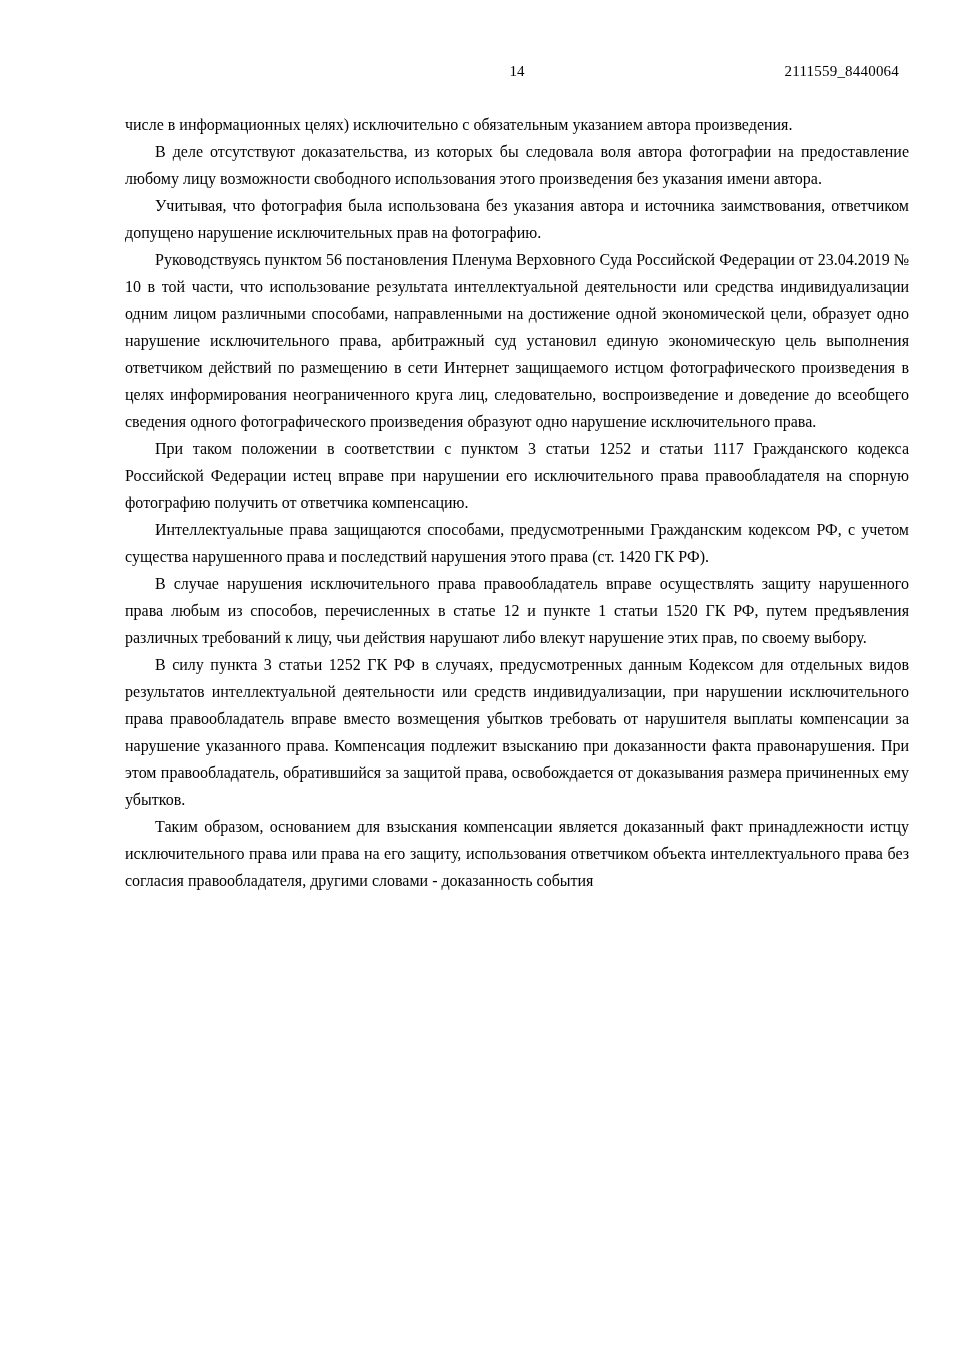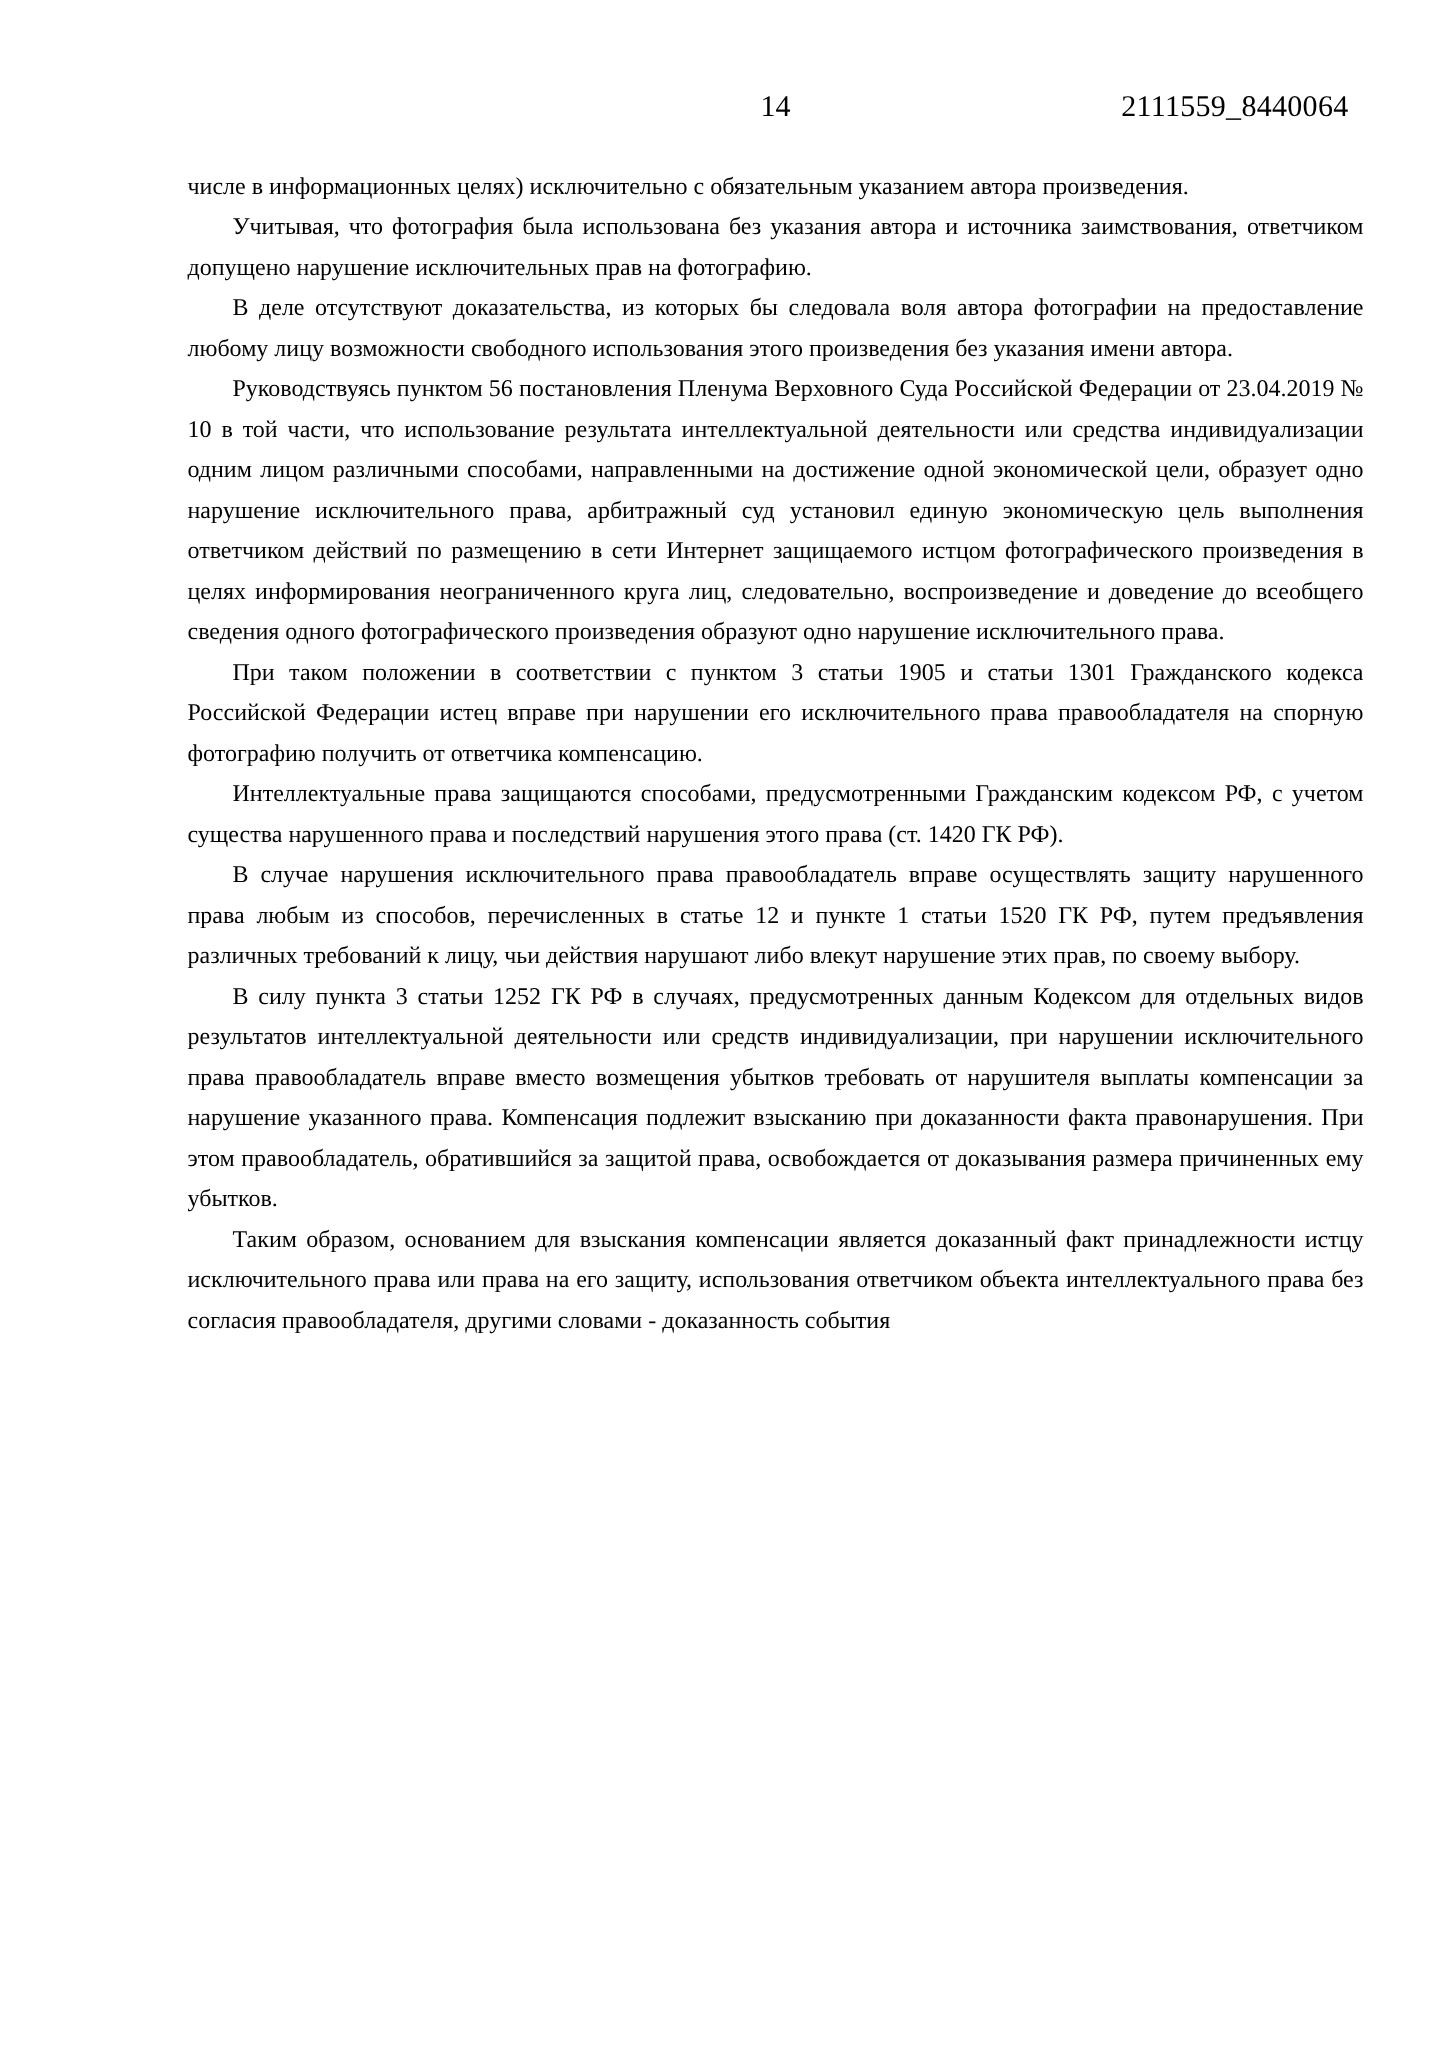--- a/index.html
+++ b/index.html
@@ -19,21 +19,21 @@
     height: 1372px;
     background: #ffffff;
     overflow: hidden;
   }
   .header {
     position: absolute;
     top: 60px;
     left: 125px;
     width: 784px;
     height: 27px;
-    font-size: 20px;
+    font-size: 15px;
     line-height: 22px;
   }
   .page-num {
     position: absolute;
     left: 0;
     top: 0;
     width: 100%;
     text-align: center;
   }
   .doc-id {
@@ -63,22 +63,22 @@
 </head>
 <body>
 
 <div class="page">
   <div class="header">
     <span class="page-num">14</span>
     <span class="doc-id">2111559_8440064</span>
   </div>
   <div class="body-text">
       <p class="para no-indent">числе в информационных целях) исключительно с обязательным указанием автора произведения.</p>
+      <p class="para">В деле отсутствуют доказательства, из которых бы следовала воля автора фотографии на предоставление любому лицу возможности свободного использования этого произведения без указания имени автора.</p>
       <p class="para">Учитывая, что фотография была использована без указания автора и источника заимствования, ответчиком допущено нарушение исключительных прав на фотографию.</p>
-      <p class="para">В деле отсутствуют доказательства, из которых бы следовала воля автора фотографии на предоставление любому лицу возможности свободного использования этого произведения без указания имени автора.</p>
       <p class="para">Руководствуясь пунктом 56 постановления Пленума Верховного Суда Российской Федерации от 23.04.2019 № 10 в той части, что использование результата интеллектуальной деятельности или средства индивидуализации одним лицом различными способами, направленными на достижение одной экономической цели, образует одно нарушение исключительного права, арбитражный суд установил единую экономическую цель выполнения ответчиком действий по размещению в сети Интернет защищаемого истцом фотографического произведения в целях информирования неограниченного круга лиц, следовательно, воспроизведение и доведение до всеобщего сведения одного фотографического произведения образуют одно нарушение исключительного права.</p>
-      <p class="para">При таком положении в соответствии с пунктом 3 статьи 1905 и статьи 1301 Гражданского кодекса Российской Федерации истец вправе при нарушении его исключительного права правообладателя на спорную фотографию получить от ответчика компенсацию.</p>
+      <p class="para">При таком положении в соответствии с пунктом 3 статьи 1252 и статьи 1117 Гражданского кодекса Российской Федерации истец вправе при нарушении его исключительного права правообладателя на спорную фотографию получить от ответчика компенсацию.</p>
       <p class="para">Интеллектуальные права защищаются способами, предусмотренными Гражданским кодексом РФ, с учетом существа нарушенного права и последствий нарушения этого права (ст. 1420 ГК РФ).</p>
       <p class="para">В случае нарушения исключительного права правообладатель вправе осуществлять защиту нарушенного права любым из способов, перечисленных в статье 12 и пункте 1 статьи 1520 ГК РФ, путем предъявления различных требований к лицу, чьи действия нарушают либо влекут нарушение этих прав, по своему выбору.</p>
       <p class="para">В силу пункта 3 статьи 1252 ГК РФ в случаях, предусмотренных данным Кодексом для отдельных видов результатов интеллектуальной деятельности или средств индивидуализации, при нарушении исключительного права правообладатель вправе вместо возмещения убытков требовать от нарушителя выплаты компенсации за нарушение указанного права. Компенсация подлежит взысканию при доказанности факта правонарушения. При этом правообладатель, обратившийся за защитой права, освобождается от доказывания размера причиненных ему убытков.</p>
       <p class="para">Таким образом, основанием для взыскания компенсации является доказанный факт принадлежности истцу исключительного права или права на его защиту, использования ответчиком объекта интеллектуального права без согласия правообладателя, другими словами - доказанность события</p>
     </div>
 </div>
 
 </body></html>

